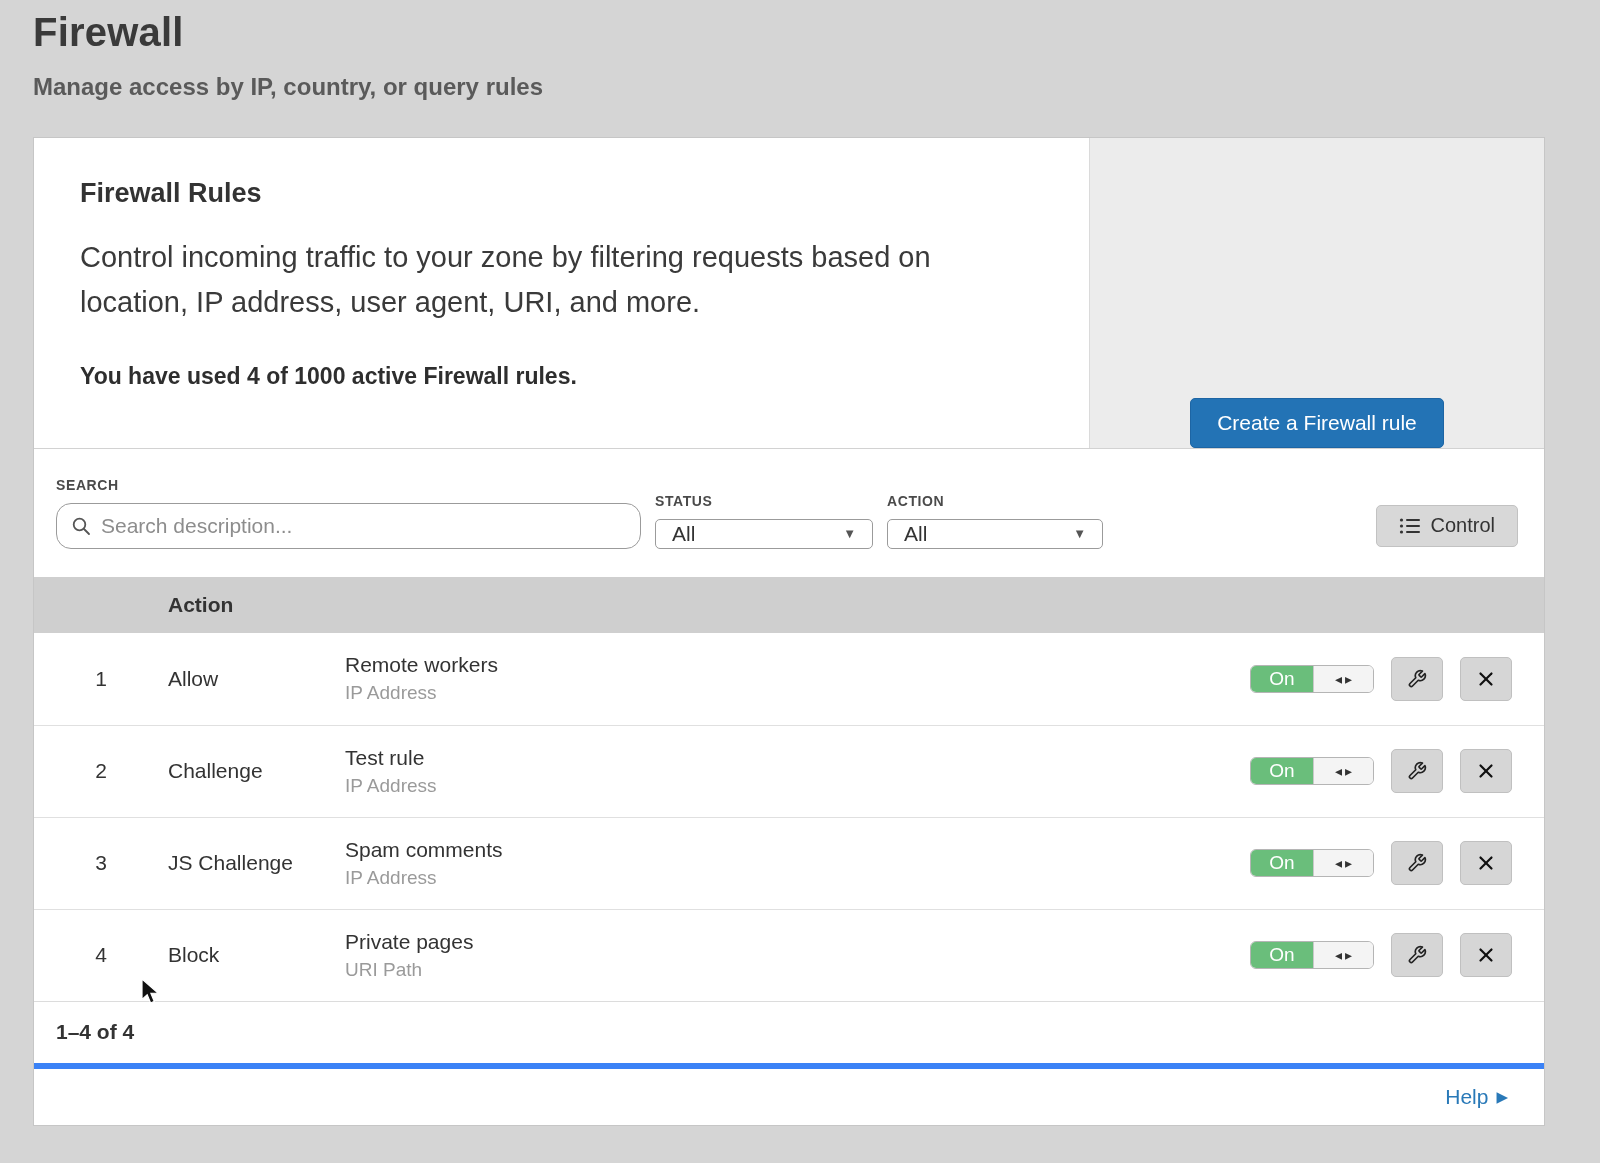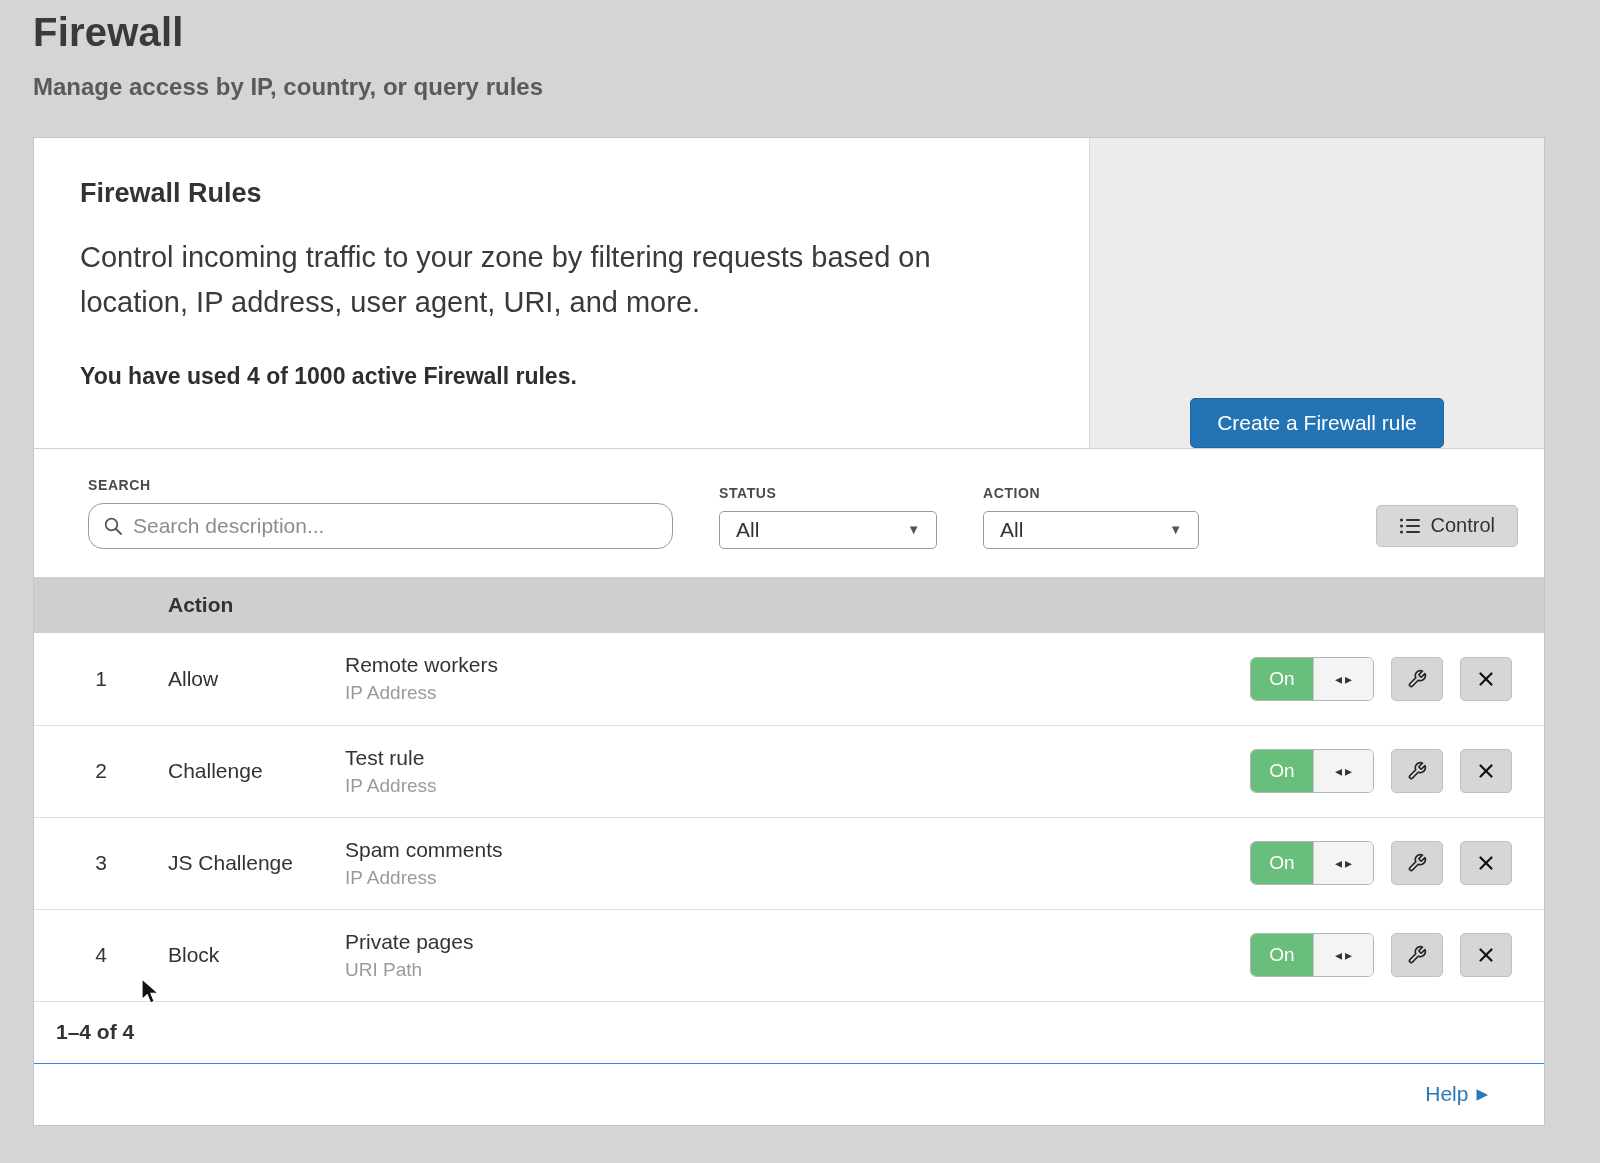--- a/index.html
+++ b/index.html
@@ -35,33 +35,33 @@
   .rules-desc { margin-top:26px; font-size:29px; line-height:1.55; color:#3a3a3a; max-width:945px; }
   .rules-usage { margin-top:38px; font-size:23px; font-weight:700; color:#2e2e2e; }
   .btn-primary {
     background:#2373b5; color:#fff; border:1px solid #1d65a4;
     font-size:21px; font-weight:500; font-family:inherit;
     padding:12px 26px; border-radius:5px; cursor:pointer;
   }
 
   
   .filters { display:flex; align-items:flex-end; gap:14px; padding:28px 26px 28px 22px; }
-  .filter-group { display:flex; flex-direction:column;margin-left:32px; }
+  .filter-group { display:flex; flex-direction:column; }
   .filter-label { font-size:14px; font-weight:700; letter-spacing:.6px; color:#4a4a4a; margin-bottom:10px; }
   .search-box {
     width:585px; height:46px; border:1px solid #9b9b9b; border-radius:15px;
     display:flex; align-items:center; padding:0 14px; background:#fff;
   }
   .search-box svg { flex:0 0 auto; margin-right:10px; }
   .search-box input {
     border:none; outline:none; flex:1; font-size:21px; font-family:inherit; color:#333; background:transparent;
   }
   .search-box input::placeholder { color:#8d8d8d; }
   .select-box {
-    height:38px; border:1px solid #9b9b9b; border-radius:5px; background:#fff;
+    height:30px; border:1px solid #9b9b9b; border-radius:5px; background:#fff;
     display:flex; align-items:center; justify-content:space-between;
     padding:0 16px; font-size:21px; color:#333; cursor:pointer;
   }
   .select-status { width:218px; }
   .select-action { width:216px; }
   .chevron { font-size:13px; color:#555; }
   .btn-ordering {
     margin-left:auto; align-self:flex-end; margin-bottom:2px;
     height:42px; padding:0 22px; background:#d8d8d8; border:1px solid #c2c2c2; border-radius:5px;
     display:flex; align-items:center; gap:10px; font-size:20px; color:#333; font-family:inherit; cursor:pointer;
@@ -78,43 +78,43 @@
     height:92px; align-items:center; background:#fff;
   }
   .tbl-row + .tbl-row { border-top:1px solid #e0e0e0; }
   .cell-priority { text-align:center; font-size:21px; color:#333; }
   .cell-action { font-size:21px; color:#333; }
   .cell-desc .desc-main { font-size:21px; color:#333; }
   .cell-desc .desc-sub { font-size:19px; color:#9a9a9a; margin-top:5px; }
   .cell-controls { display:flex; align-items:center; justify-content:flex-end; gap:17px; padding-right:32px; }
 
   .toggle {
-    display:inline-flex; height:44px; border:1px solid #b5b5b5; border-radius:6px; overflow:hidden; cursor:pointer;
+    display:inline-flex; height:28px; border:1px solid #b5b5b5; border-radius:6px; overflow:hidden; cursor:pointer;
   }
   .toggle-on {
     width:62px; background:#6abe7b; color:#fff; font-size:19px;
     display:flex; align-items:center; justify-content:center;
   }
   .toggle-arrows {
     width:60px; background:#f4f4f4; border-left:1px solid #c9c9c9;
     display:flex; align-items:center; justify-content:center;
     font-size:14px; color:#333; letter-spacing:3px; padding-left:3px;
   }
   .btn-icon {
     width:52px; height:44px; background:#d6d6d6; border:1px solid #c0c0c0; border-radius:5px;
     display:flex; align-items:center; justify-content:center; cursor:pointer;
   }
 
   .pagination-row {
     border-top:1px solid #dcdcdc; height:62px; display:flex; align-items:center;
     padding-left:22px; font-size:21px; font-weight:700; color:#333;
   }
   .help-row {
-    border-top:1px solid #3b82f6; height:62px; display:flex; align-items:center; justify-content:flex-end;
-    padding-right:56px;
+    border-top:6px solid #3b82f6; height:62px; display:flex; align-items:center; justify-content:flex-end;
+    padding-right:36px;
   }
   .help-link { color:#2979b8; font-size:21px; font-weight:500; text-decoration:none; display:flex; align-items:center; gap:8px; cursor:pointer; }
   .help-arrow { font-size:15px; }
 
   .mouse-cursor { position:absolute; left:140px; top:978px; pointer-events:none; z-index:50; }
 </style>
 </head>
 <body>
 
 <div class="page">

